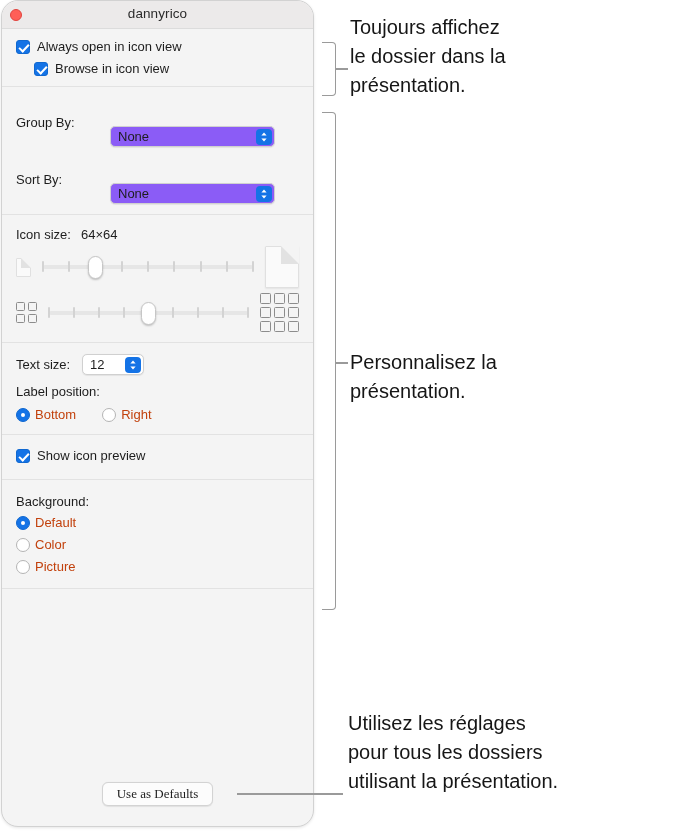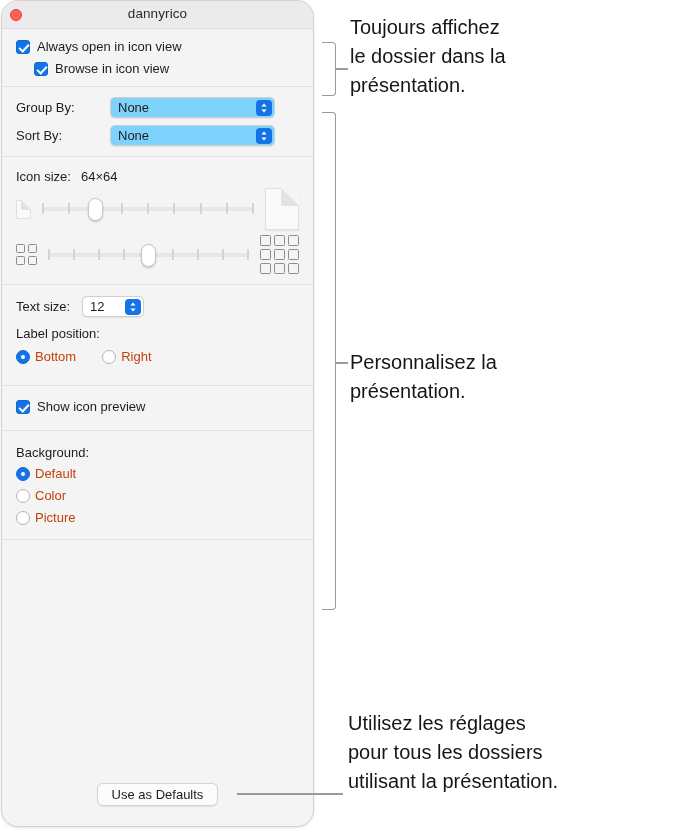--- a/index.html
+++ b/index.html
@@ -84,26 +84,26 @@
   }
   .rb-label { font-size: 13px; color: #c2410c; margin-left: 5px; }
 
   
   .lbl { font-size: 13px; color: #1d1d1d; }
 
   
   .popup {
     position: relative;
     height: 21px;
-    background: #7dd3fc;
+    background: #8b5cf6;
     border: 1px solid #d0d0d0;
     border-radius: 5px;
     box-shadow: 0 0.5px 1px rgba(0,0,0,0.07);
     box-sizing: border-box;
-    display: flex; align-items: center;
+    display: flex; align-items: center; margin-top: 29px;
   }
   .popup .pv {
     font-size: 13px; color: #1d1d1d;
     padding-left: 7px;
   }
   .chev {
     position: absolute; right: 2px; top: 2px;
     width: 16px; height: 16px;
     border-radius: 4px;
     background: #1473e6;
@@ -183,20 +183,21 @@
     position: absolute; left: 0; right: 0; bottom: 20px;
     display: flex; justify-content: center;
   }
   .btn {
     font-size: 13px; color: #1d1d1d;
     background: #fcfcfc;
     border: 1px solid #d3d3d3;
     border-radius: 6px;
     padding: 3px 14px;
     box-shadow: 0 0.5px 1px rgba(0,0,0,0.08);
+    font-family: Liberation Serif, serif;
   }
 
   
   .anno {
     position: absolute;
     font-size: 20px;
     line-height: 29px;
     color: #161616;
     white-space: pre-line;
   }
@@ -318,21 +319,21 @@
             <i></i>
             <i></i>
             <i></i>
             <i></i>
             <i></i>
             <i></i>
         </span>
       </div>
     </div>
 
-    <div class="section" style="padding-top:11px;padding-bottom:21px">
+    <div class="section" style="padding-top:11px;padding-bottom:12px">
       <div class="row">
         <span class="lbl" style="width:66px">Text size:</span>
         <div class="stepper">
           <span class="sv">12</span>
           <span class="chev">
             <svg width="10" height="12" viewBox="0 0 10 12">
               <path d="M5 1.4 L7.6 4.6 L2.4 4.6 Z" fill="#ffffff"></path>
               <path d="M5 10.6 L2.4 7.4 L7.6 7.4 Z" fill="#ffffff"></path>
             </svg>
           </span>

